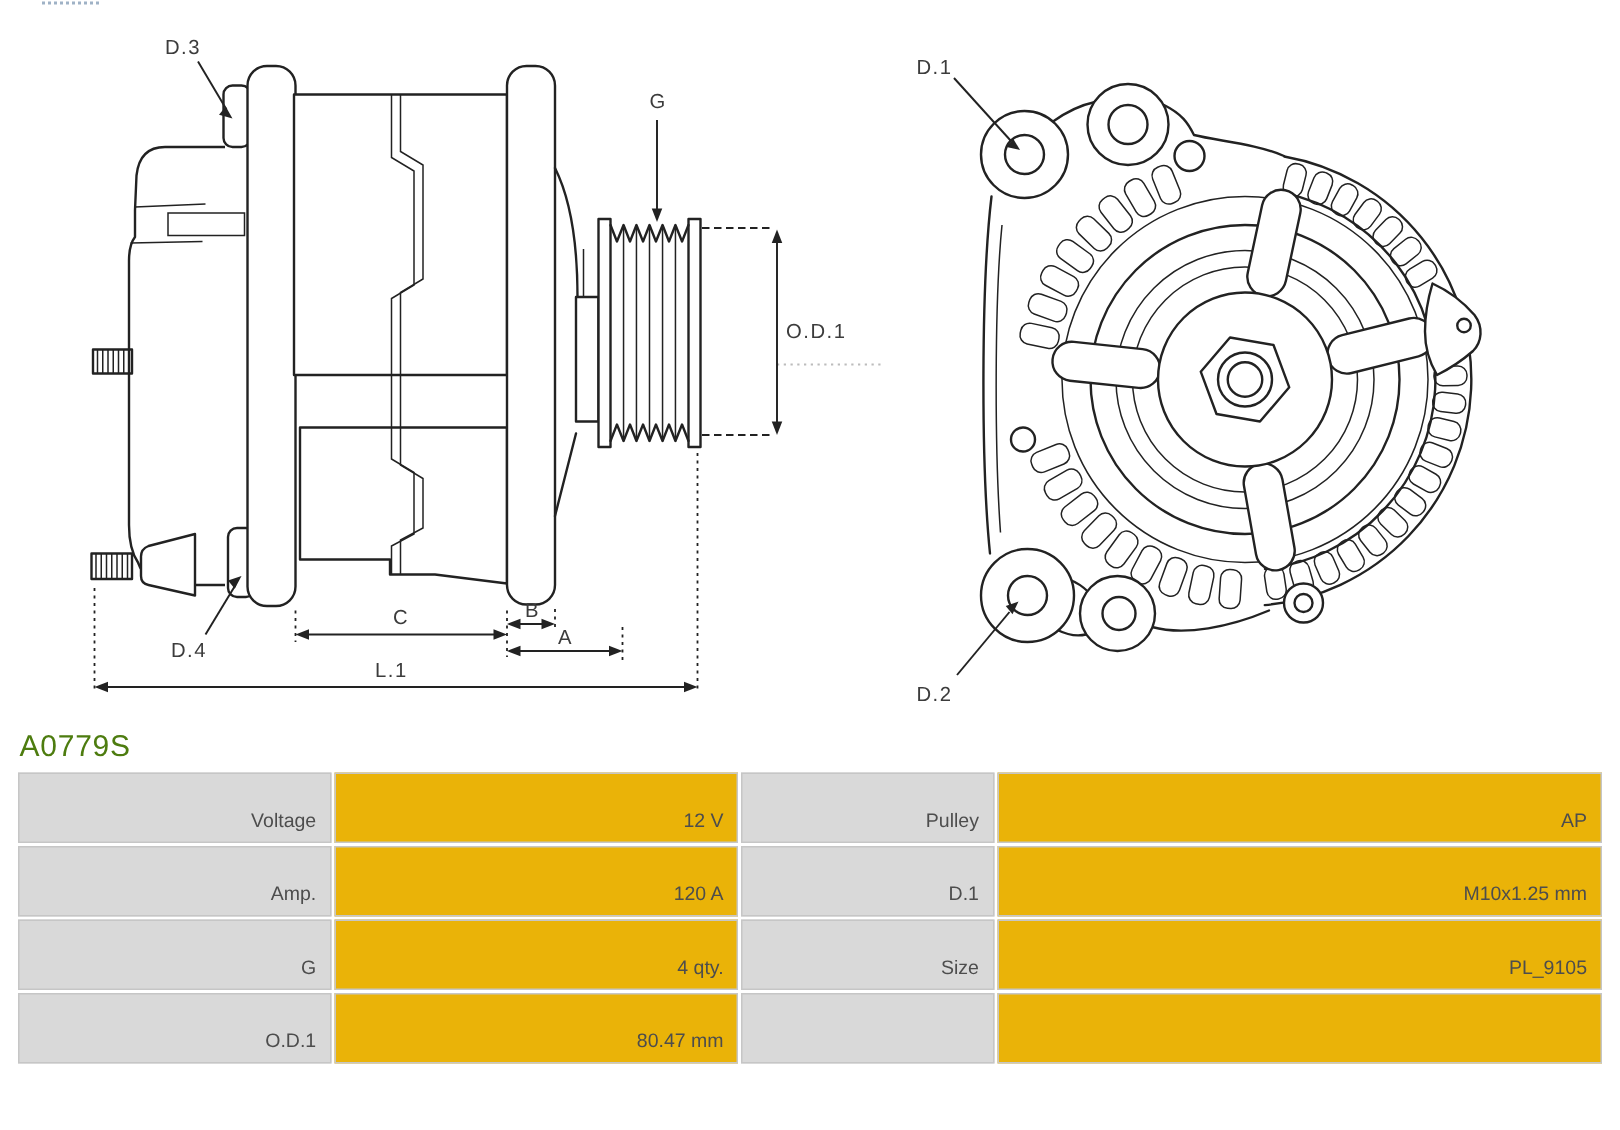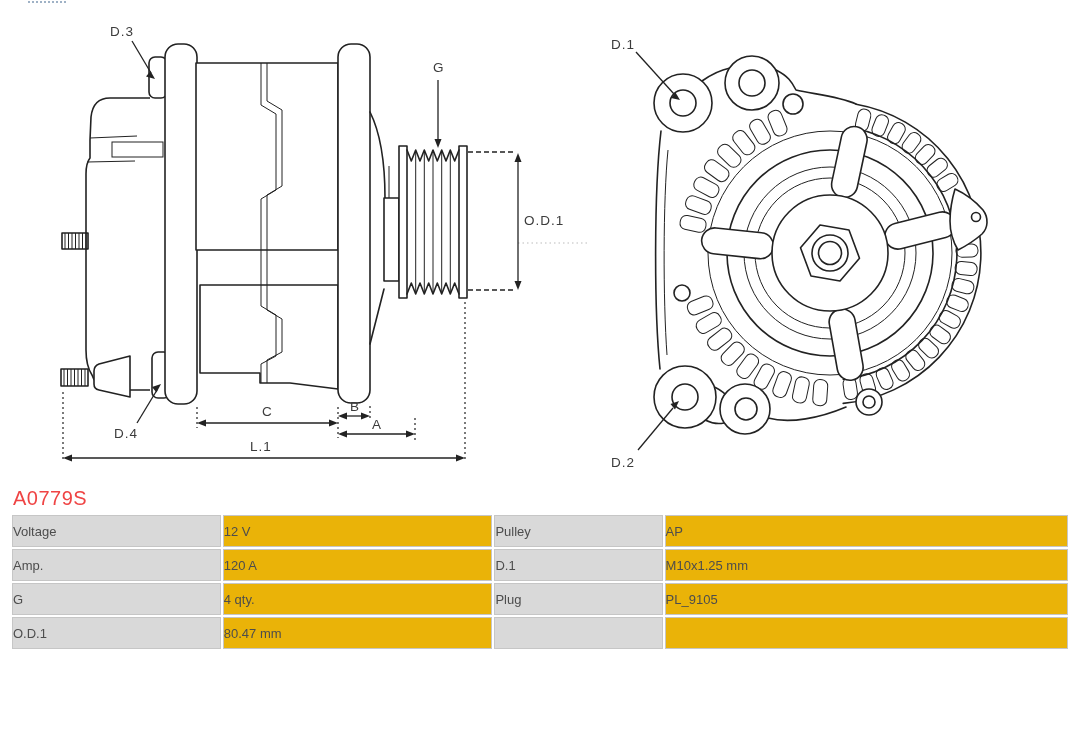--- a/index.html
+++ b/index.html
@@ -1,23 +1,23 @@
 <!DOCTYPE html>
 <html><head>
 <meta charset="utf-8">
 <style>
   html,body{margin:0;padding:0;background:#fff;}
   body{width:1080px;height:753px;font-family:"Liberation Sans",sans-serif;overflow:hidden;position:relative;}
   .artifact{position:absolute;left:28px;top:1px;width:40px;height:2px;
     background:repeating-linear-gradient(90deg,#9fb2c6 0 2px,transparent 2px 4px);}
   .drawing{display:block;}
-  .partno{margin:7px 0 3px 13px;font-size:20px;color:#ef4444;letter-spacing:.5px;}
+  .partno{margin:7px 0 3px 13px;font-size:20px;color:#4d7c0f;letter-spacing:.5px;}
   table.spec{border-collapse:separate;border-spacing:2px;margin-left:10px;width:1060px;table-layout:fixed;}
   table.spec td{border:1px solid #c6c6c6;height:30px;font-size:13px;color:#4d4d4d;
-    padding:0 9px 0 0;vertical-align:middle;}
+    text-align:right;padding:15px 9px 0 0;vertical-align:middle;}
   td.lbl{background:#d9d9d9;}
   td.val{background:#eab308;}
   .c1{width:206px}.c2{width:266px}.c3{width:166px}.c4{width:398px}
   
   .ln{fill:none;stroke:#222;stroke-width:1.6px;stroke-linejoin:round;stroke-linecap:round;}
   .lnw{fill:#fff;stroke:#222;stroke-width:1.6px;stroke-linejoin:round;}
   .thin{fill:none;stroke:#222;stroke-width:1px;}
   .dim{fill:none;stroke:#222;stroke-width:1.3px;}
   .dash{fill:none;stroke:#222;stroke-width:1.3px;stroke-dasharray:5 3;}
   .dot{fill:none;stroke:#222;stroke-width:1.2px;stroke-dasharray:2 3;}
@@ -262,21 +262,21 @@
     </tr>
     <tr>
       <td class="lbl">Amp.</td>
       <td class="val">120 A</td>
       <td class="lbl">D.1</td>
       <td class="val">M10x1.25 mm</td>
     </tr>
     <tr>
       <td class="lbl">G</td>
       <td class="val">4 qty.</td>
-      <td class="lbl">Plug</td>
+      <td class="lbl">Size</td>
       <td class="val">PL_9105</td>
     </tr>
     <tr>
       <td class="lbl">O.D.1</td>
       <td class="val">80.47 mm</td>
       <td class="lbl"></td>
       <td class="val"></td>
     </tr>
   </tbody>
 </table>

